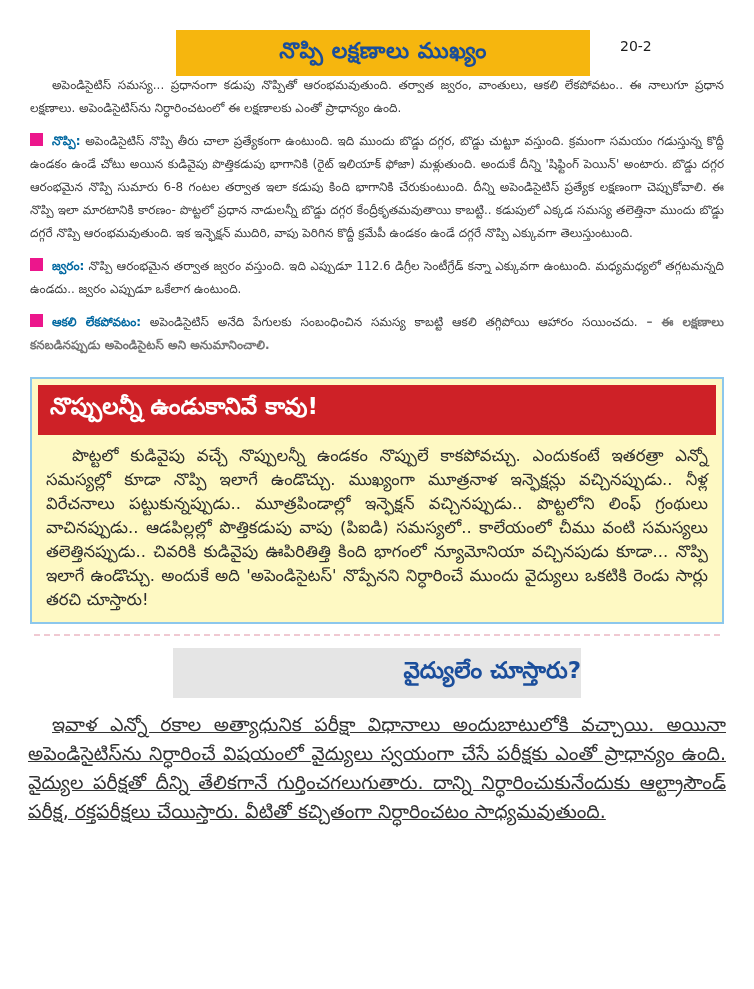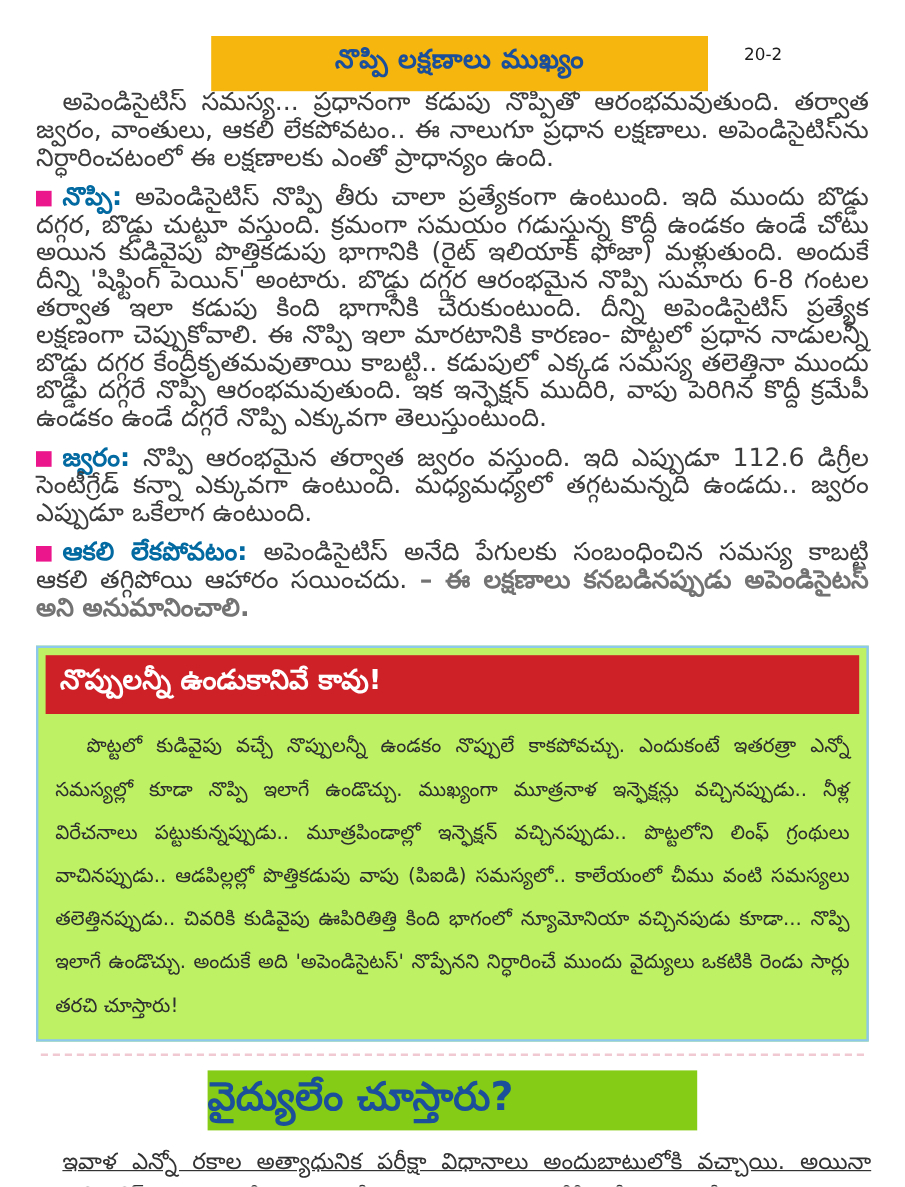--- a/index.html
+++ b/index.html
@@ -11,51 +11,51 @@
   .header-row { position:relative; height:34px; margin-top:30px; }
   .yellow-banner {
     position:absolute; left:176px; top:0; width:414px; height:46px;
     background:#F6B60E; color:#1B4E9B; font-weight:bold; font-size:22px;
     display:flex; align-items:center; justify-content:center; letter-spacing:0.5px;
   }
   .page-number {
     position:absolute; left:620px; top:8px; font-size:14px; color:#1c1c1c;
   }
   .body-text {
-    margin:8px 30px 0 30px; font-size:21px; line-height:23px;
+    margin:8px 30px 0 30px; font-size:12px; line-height:23px;
     text-align:justify; color:#3d3d3d;
   }
   .intro { text-indent:22px; margin-top:10px; }
   .symptom { margin-top:10px; }
   .bullet {
     display:inline-block; width:13px; height:13px; background:#EC168C;
     margin-right:9px; vertical-align:-1px;
   }
   .symptom-label { font-weight:bold; color:#0369a1; }
   .bold-tail { font-weight:bold; color:#737373;margin-top:20px; }
   .callout {
-    margin:20px 30px 0 30px; background:#bef264;
+    margin:20px 30px 0 30px; background:#fef9c3;
     border:2px solid #8CC7EC; padding:6px 6px 10px 6px;
   }
   .callout-title {
     background:#CE2127; color:#ffffff; font-weight:bold; font-size:23px;
     padding:8px 12px 10px 12px;
   }
   .callout-body {
-    margin:9px 8px 0 8px; font-size:16.5px; line-height:36px;
+    margin:9px 8px 0 8px; font-size:16.5px; line-height:24px;
     text-align:justify; color:#2e2e2e; text-indent:26px;
   }
   .dashed-divider {
     margin:10px 34px 0 34px; border-top:2px dashed #F0C9D2; height:0;
   }
   .banner2-row { position:relative; height:50px; margin-top:12px; }
   .yellow-banner-2 {
     position:absolute; left:173px; top:0; width:408px; height:50px;
-    background:#84cc16; color:#1B4E9B; font-weight:bold; font-size:33px;
-    display:flex; align-items:center; justify-content:flex-start;
+    background:#e5e5e5; color:#1B4E9B; font-weight:bold; font-size:23px;
+    display:flex; align-items:center; justify-content:flex-end;
   }
   .outro {
     margin:12px 28px 0 28px; font-size:19px; line-height:29px;
     text-align:justify; color:#333333; text-indent:24px;text-decoration:underline;
   }
 </style>
 </head>
 <body>
 
 <div class="page">

